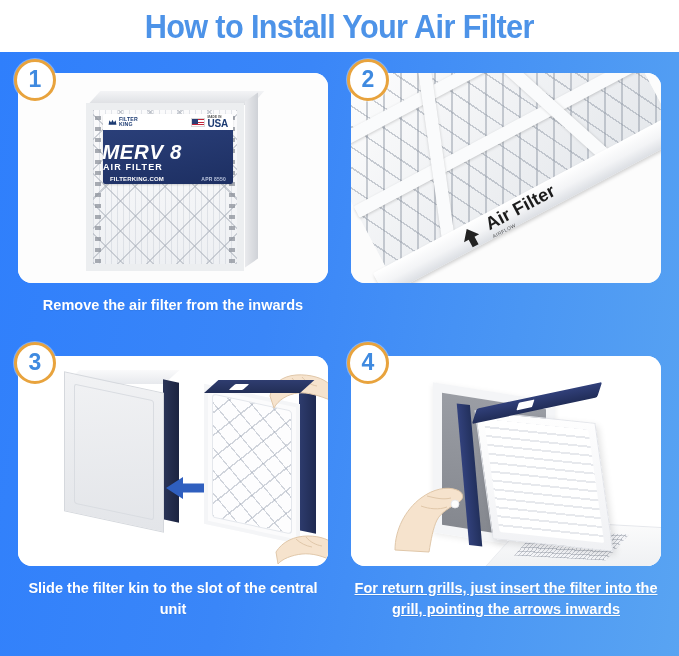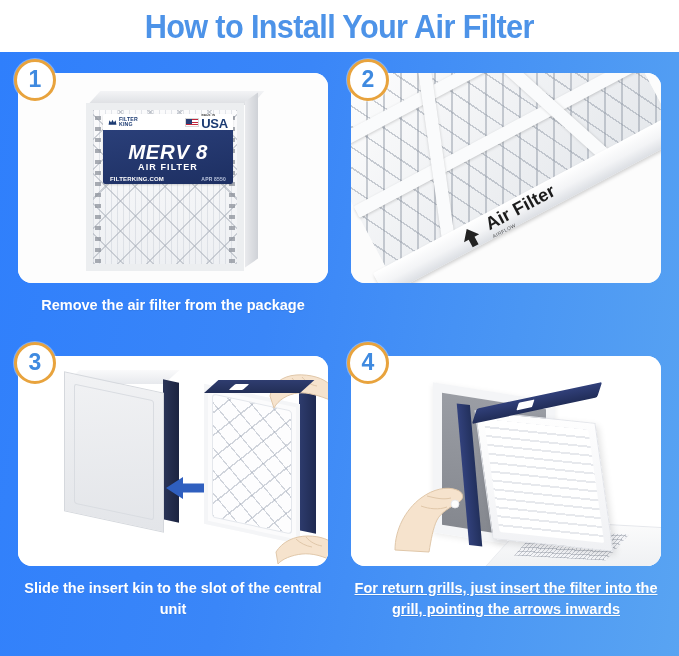--- a/index.html
+++ b/index.html
@@ -226,32 +226,32 @@
     line-height: 1;
   }
   .p1-madein {
     font-size: 3px;
     font-weight: bold;
     color: #444;
     display: block;
     letter-spacing: 0.2px;
   }
   .p1-usa-big {
-    font-size: 13px;
+    font-size: 10px;
     font-weight: bold;
     color: #1b3a72;
     display: block;
     letter-spacing: -0.2px;
   }
   .p1-label-main {
     height: 54px;
     background: linear-gradient(170deg, #2a3f79 0%, #1d2f62 100%);
     display: flex;
     flex-direction: column;
-    align-items: center;
+    align-items: flex-start;
     justify-content: center;
     position: relative;
   }
   .p1-merv {
     font-size: 20px;
     font-weight: bold;
     font-style: italic;
     color: #ffffff;
     letter-spacing: 0.6px;
     line-height: 20px;
@@ -613,21 +613,21 @@
               </div>
             </div>
           </div>
         </div>
       </div>
     </div>
     <div class="badge">
       <span class="badge-num">1</span>
     </div>
   </div>
-  <div class="caption" id="caption-1">Remove the air filter from the package</div>
+  <div class="caption" id="caption-1">Remove the air filter from the inwards</div>
 
   <div class="card" id="card-2">
     <div class="card-media">
       <div class="p2-scene">
         <div class="p2-body">
           <div class="p2-inner"></div>
           <div class="p2-brace p2-b1"></div>
           <div class="p2-brace p2-b2"></div>
           <div class="p2-brace p2-b3"></div>
           <div class="p2-brace p2-b4"></div>
@@ -684,21 +684,21 @@
           <path fill="none" stroke="#e0c7a9" stroke-width="1" d="M22 7 C26 11 32 14 38 15"></path>
           <path fill="none" stroke="#e0c7a9" stroke-width="1" d="M32 5 C36 10 42 13 48 14"></path>
         </svg>
 
       </div>
     </div>
     <div class="badge">
       <span class="badge-num">3</span>
     </div>
   </div>
-  <div class="caption" id="caption-3">Slide the insert kin to the slot of the central unit</div>
+  <div class="caption" id="caption-3">Slide the filter kin to the slot of the central unit</div>
 
   <div class="card" id="card-4">
     <div class="card-media">
       <div class="p4-scene">
 
         <div class="p4-wallframe">
           <div class="p4-cavity"></div>
         </div>
 
         <div class="p4-bottom-duct">

